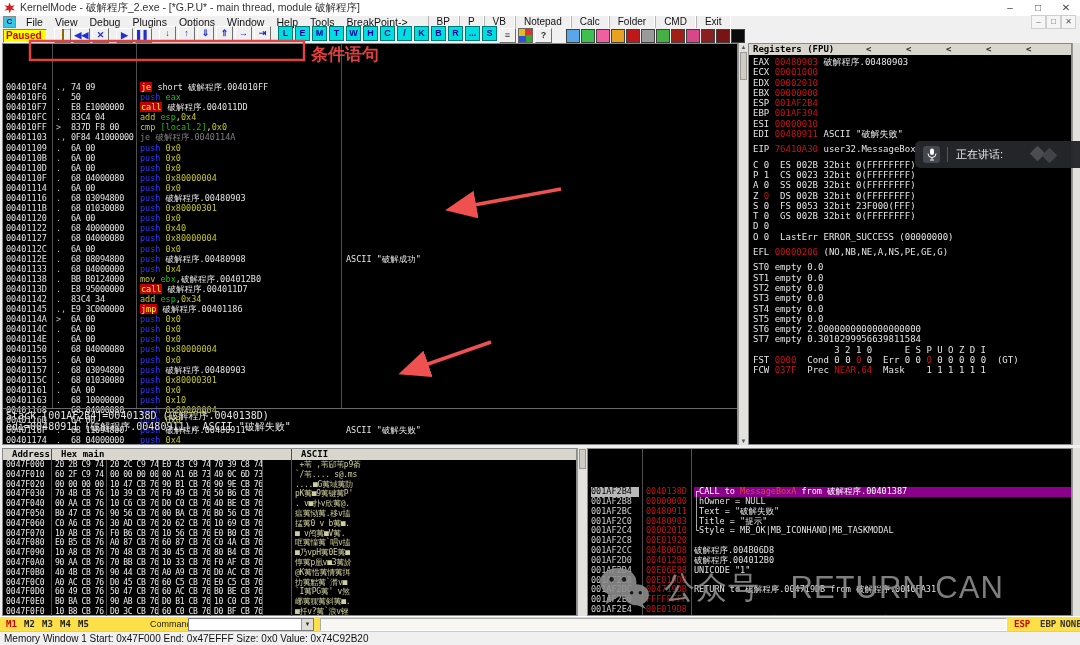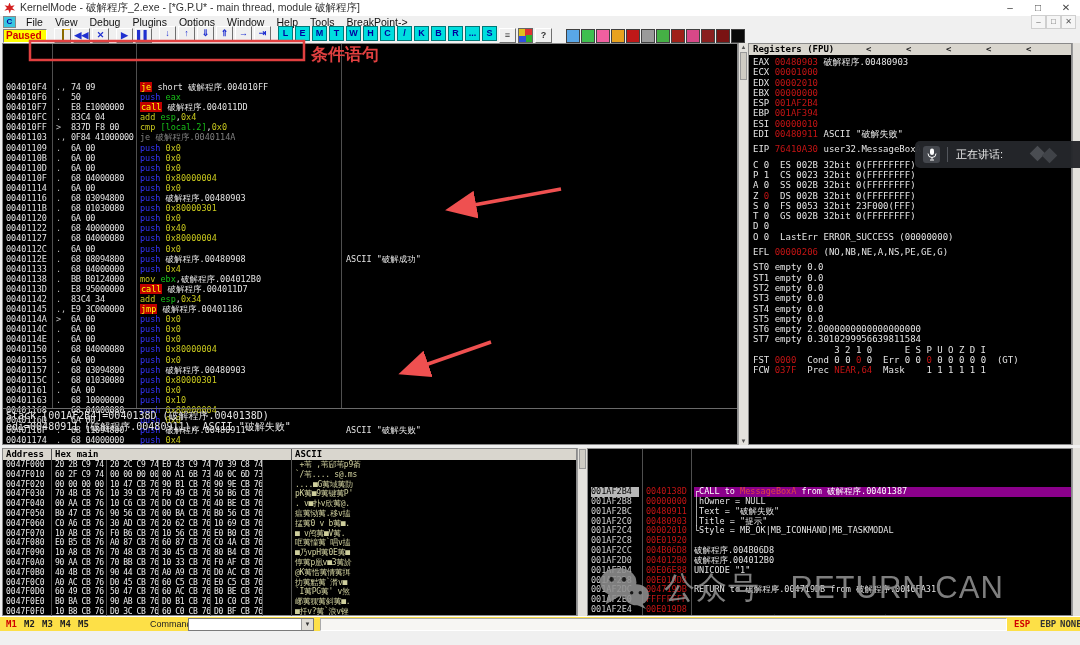--- a/index.html
+++ b/index.html
@@ -66,21 +66,21 @@
   
   #registers{left:748px;top:43px;width:324px;height:402px;}
   #reghdr{height:11px;background:#d9d6ce;color:#000;font-size:9px;font-weight:bold;position:relative;line-height:11px;padding-left:4px;box-sizing:border-box;font-family:"DejaVu Sans Mono",monospace;}
   .unf{position:absolute;top:0;font-weight:bold;color:#222;}
   #regbody{padding:2px 0 0 4px;font-size:9px;}
   .rline{height:10.3px;line-height:10.3px;}
   .rgap{height:5px;}
   
   #dump{left:2px;top:448px;width:575px;height:168px;}
   #dumphdr{height:11px;background:#d9d6ce;color:#000;font-size:9px;font-weight:bold;position:relative;line-height:11px;font-family:"DejaVu Sans Mono",monospace;}
-  #dumphdr span{position:absolute;}
+  #dumphdr span{position:absolute;margin-left:6px;}
   .mrow{position:relative;height:9.8px;line-height:9.8px;font-size:8px;color:#ececec;}
   .ma{position:absolute;left:3px;}
   .mg{position:absolute;letter-spacing:-0.4px;}
   .mt{position:absolute;left:292px;color:#cfcf9d;letter-spacing:-0.3px;}
   
   #stack{left:587px;top:448px;width:485px;height:168px;overflow:hidden;}
   .srow{position:relative;height:9.85px;line-height:9.85px;font-size:8.5px;}
   .sa{position:absolute;left:3px;width:48px;color:#cfcfcf;}
   .sa.hl{background:#b8b8b8;color:#000;}
   .sv{position:absolute;left:58px;color:#c41414;}
@@ -127,20 +127,30 @@
       <span>–</span>
       <span>□</span>
       <span>✕</span>
     </div>
   </div>
 
   <div class="menubar">
     <div class="mdiicon">C</div>
     <nav id="menus"><span class="mi">File</span><span class="mi">View</span><span class="mi">Debug</span><span class="mi">Plugins</span><span class="mi">Options</span><span class="mi">Window</span><span class="mi">Help</span><span class="mi">Tools</span><span class="mi">BreakPoint-&gt;</span></nav>
     <div class="qspacer"></div>
+    <div class="quickbar" id="quickbar">
+        <span class="qb">BP</span>
+        <span class="qb">P</span>
+        <span class="qb">VB</span>
+        <span class="qb">Notepad</span>
+        <span class="qb">Calc</span>
+        <span class="qb">Folder</span>
+        <span class="qb">CMD</span>
+        <span class="qb">Exit</span>
+      </div>
     <div class="mdictl" id="mdictl">
         <span>–</span>
         <span>□</span>
         <span>✕</span>
       </div>
   </div>
 
   <div class="toolbar">
     <div class="paused">Paused</div>
     <div class="tbtn"><span class="folder"></span></div>
@@ -226,20 +236,23 @@
   <div id="cmdrow">
     <span id="mtabs"><span class="mtab active" style="left: 6px;">M1</span><span class="mtab" style="left: 24px;">M2</span><span class="mtab" style="left: 42px;">M3</span><span class="mtab" style="left: 60px;">M4</span><span class="mtab" style="left: 78px;">M5</span></span>
     <span id="cmdlabel">Command:</span>
     <div id="cmdbox">
       <span class="dd">▼</span>
     </div>
     <div id="cmdpanel"></div>
     <span id="indics"><span class="indic red" style="left: 1014px;">ESP</span><span class="indic" style="left: 1040px;">EBP</span><span class="indic" style="left: 1060px;">NONE</span></span>
   </div>
 
+  <div id="statusbar">
+    <span>Memory Window 1  Start: 0x47F000  End: 0x47EFFF  Size: 0x0 Value: 0x74C92B20</span>
+  </div>
 
   <svg id="anno">
     <defs>
       <marker id="ah" markerWidth="9" markerHeight="8" refX="7" refY="4" orient="auto">
         <path d="M0,0 L9,4 L0,8 z" fill="#ef5050"></path>
       </marker>
     </defs>
     <rect x="30" y="41" width="274" height="19" fill="none" stroke="#e14040" stroke-width="2.5"></rect>
     <text x="311" y="60" fill="#e14040" font-size="17" font-weight="bold" font-family="Liberation Sans, sans-serif">条件语句</text>
     <line x1="561" y1="189" x2="452" y2="209" stroke="#ef5050" stroke-width="3.5" marker-end="url(#ah)"></line>

